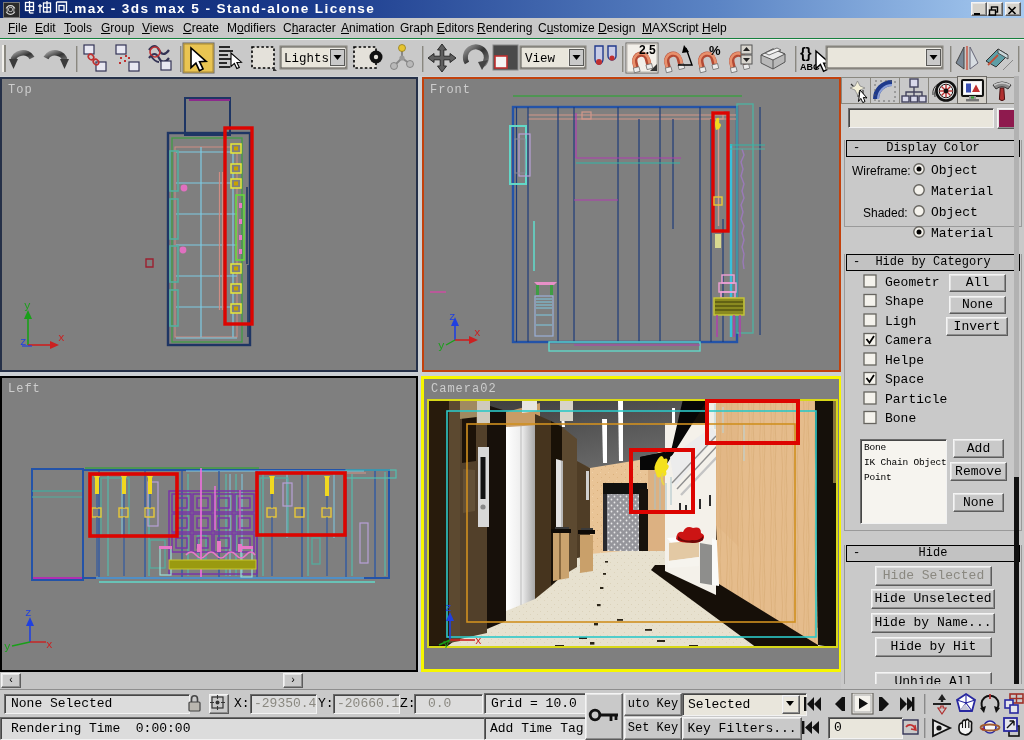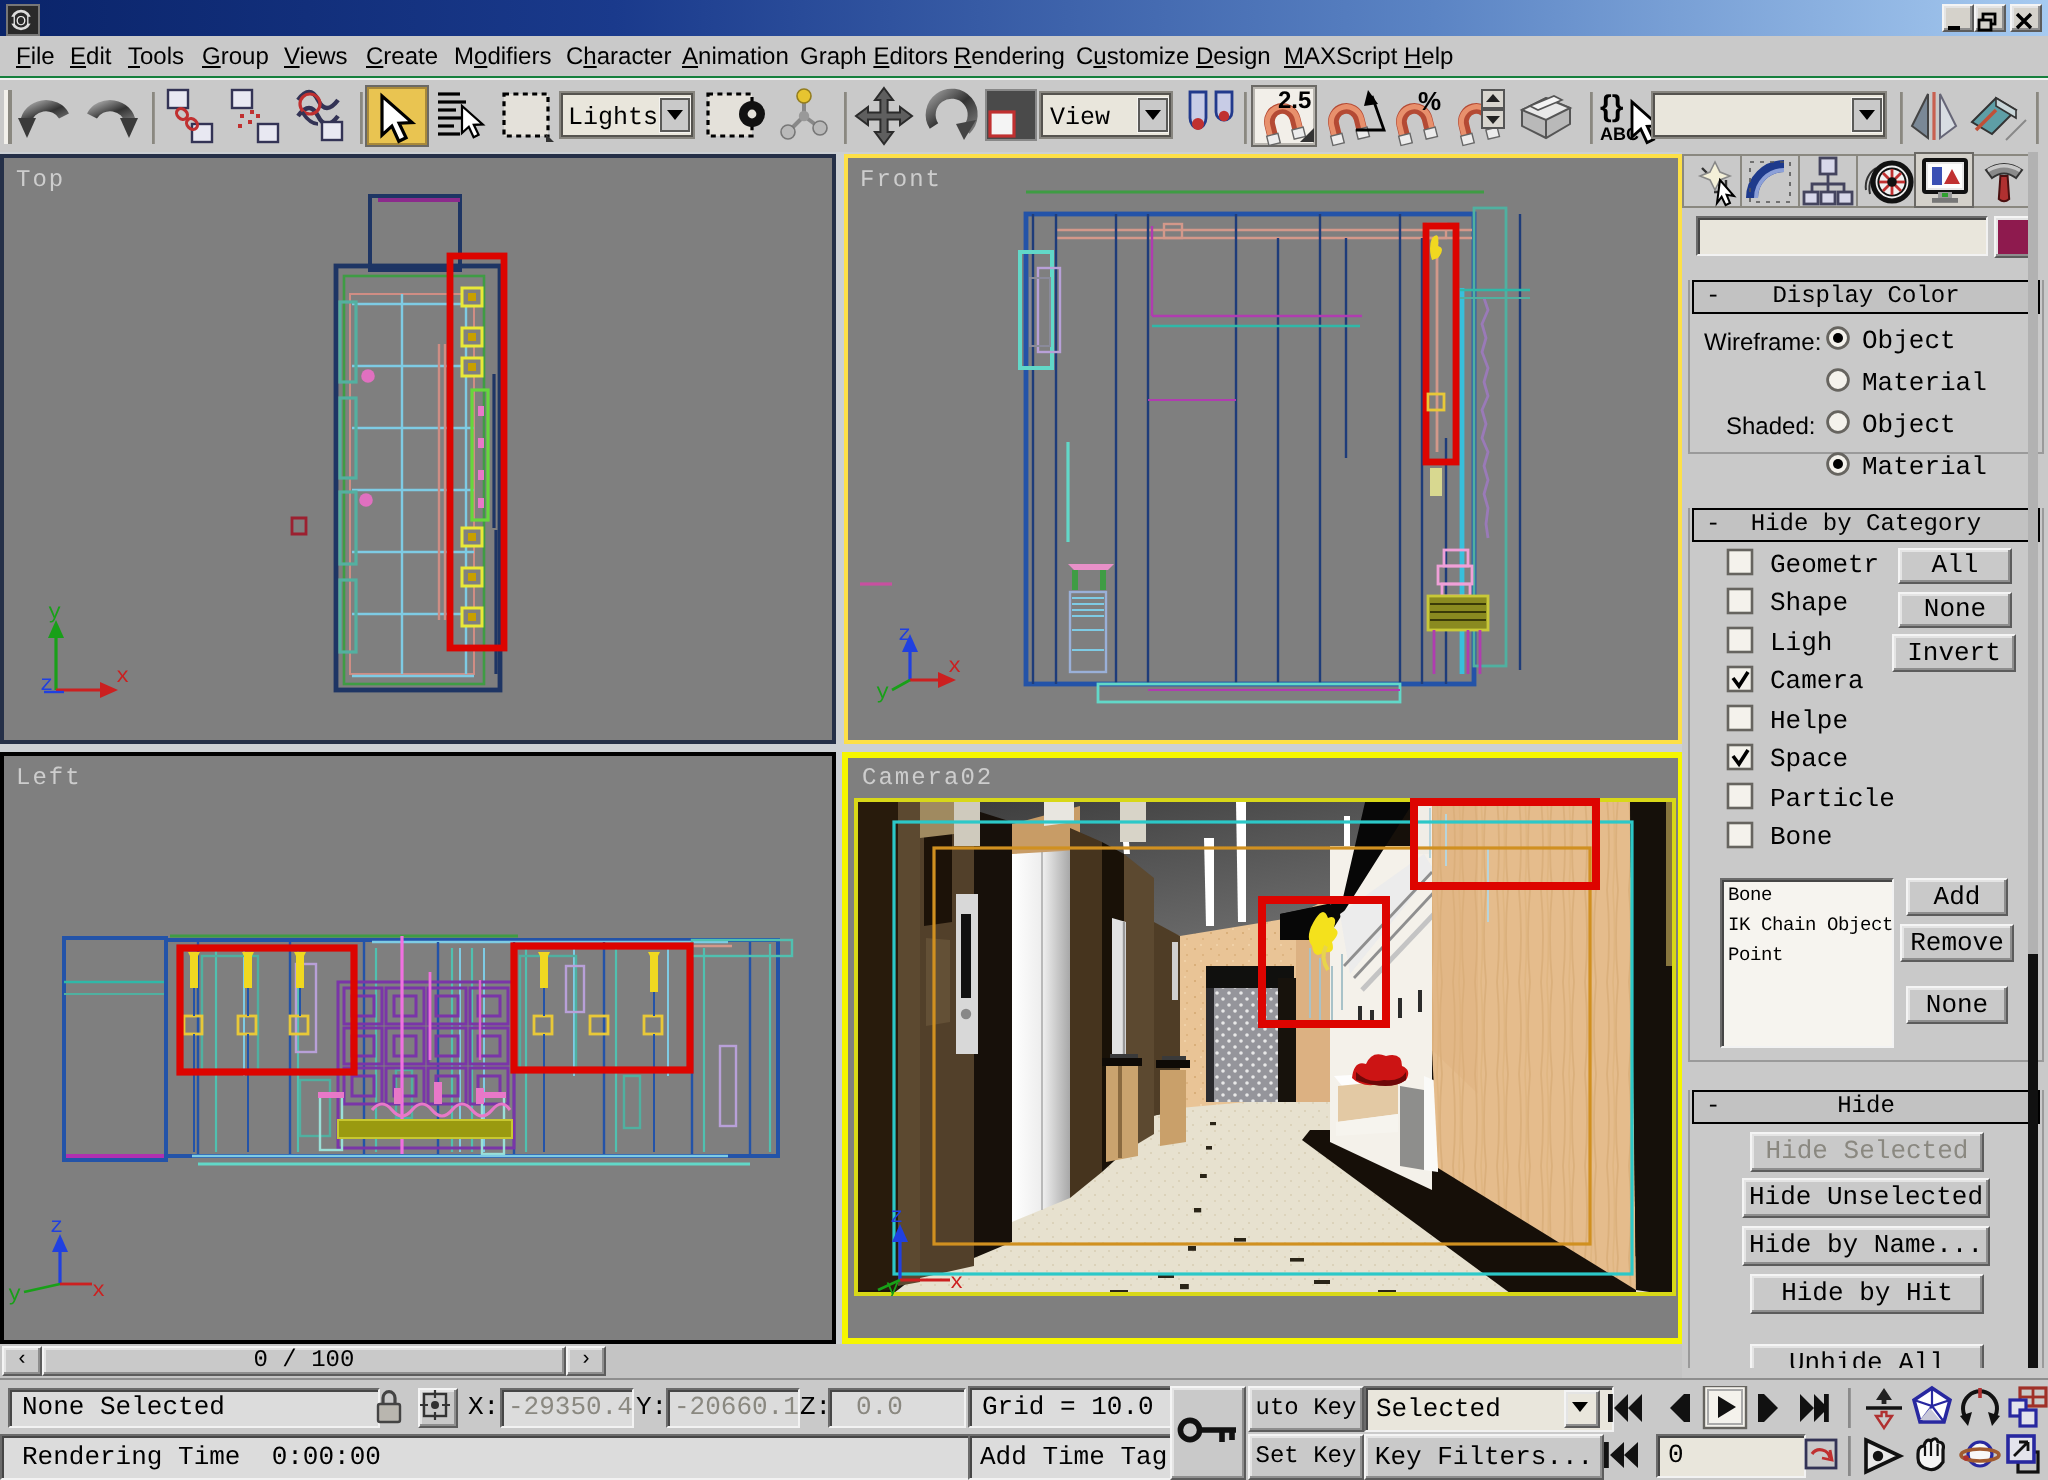--- a/index.html
+++ b/index.html
@@ -14,20 +14,40 @@
 </style></head>
 <body>
 <div id="app">
 
 <div class="abs" style="left:0;top:0;width:1024px;height:18px;background:linear-gradient(to right,#0a246a 0%,#1a3a8c 30%,#5b84c4 70%,#a6caf0 100%);">
   <div class="abs" style="left:3px;top:2px;width:15px;height:14px;background:#2a2a2a;border:1px solid #777;"><svg width="13" height="12" viewBox="0 0 13 12">
           <circle cx="6.5" cy="6" r="4.4" fill="none" stroke="#ddd" stroke-width="1.4"></circle>
           <rect x="1" y="4.4" width="11" height="3.4" fill="#2a2a2a"></rect>
           <text x="6.5" y="8.3" font-size="6.4" fill="#eee" text-anchor="middle" font-family="Liberation Sans">IOI</text>
         </svg></div>
+  <div class="abs sans" style="left:23px;top:1px;color:#fff;font-size:13.6px;font-weight:bold;letter-spacing:1.4px;"><svg width="46" height="13" viewBox="0 0 46 13" style="vertical-align:-1px;">
+          <g stroke="#fff" stroke-width="1.3" fill="none">
+<rect x="2.5" y="1.5" width="8" height="8"></rect>
+            <line x1="6.5" y1="0" x2="6.5" y2="12"></line>
+            <line x1="2.5" y1="5.5" x2="10.5" y2="5.5"></line>
+            <path d="M6.5 12 h4"></path>
+<g transform="translate(15,0)">
+              <line x1="2" y1="3" x2="2" y2="12"></line>
+              <line x1="0" y1="5" x2="4" y2="5"></line>
+              <rect x="5.5" y="2" width="7" height="9"></rect>
+              <line x1="9" y1="0" x2="9" y2="12"></line>
+              <line x1="5.5" y1="6.5" x2="12.5" y2="6.5"></line>
+            </g>
+<g transform="translate(32,0)">
+              <line x1="1.5" y1="1" x2="1.5" y2="12"></line>
+              <path d="M1.5 1 h10 v11"></path>
+              <rect x="4" y="4.5" width="5" height="5"></rect>
+            </g>
+</g>
+        </svg>.max - 3ds max 5 - Stand-alone License</div>
   <div class="abs raised" style="left:971px;top:2px;width:14px;height:12px;background:#d5d2cb;"><svg width="12" height="10">
           <rect x="2" y="7" width="6" height="2" fill="#000"></rect>
         </svg></div>
   <div class="abs raised" style="left:987px;top:2px;width:14px;height:12px;background:#d5d2cb;"><svg width="12" height="10">
           <rect x="3.5" y="1" width="6" height="5" fill="none" stroke="#000" stroke-width="1.4"></rect>
           <rect x="1.5" y="4" width="6" height="5" fill="#d5d2cb" stroke="#000" stroke-width="1.4"></rect>
         </svg></div>
   <div class="abs raised" style="left:1005px;top:2px;width:14px;height:12px;background:#d5d2cb;"><svg width="12" height="10">
           <path d="M2.5 1 L9.5 8 M9.5 1 L2.5 8" stroke="#000" stroke-width="1.7"></path>
         </svg></div>
@@ -337,21 +357,21 @@
           <line x1="26" y1="266" x2="52" y2="266" stroke="#cc2020" stroke-width="1.6"></line>
           <path d="M57 266 L48 262 L48 270 Z" fill="#cc2020"></path>
           <text x="56" y="262" fill="#cc2020" font-size="11" font-family="Liberation Mono">x</text>
           <text x="18" y="266" fill="#2040e0" font-size="11" font-family="Liberation Mono">z</text>
           <line x1="20" y1="267" x2="30" y2="267" stroke="#2040e0" stroke-width="1.2"></line>
         </g>
       </svg>
     </div>
   </div>
 
-  <div class="abs" style="left:422px;top:1px;width:419px;height:295px;background:#fde047;">
+  <div class="abs" style="left:422px;top:1px;width:419px;height:295px;background:#c2410c;">
     <div class="abs" style="left:2px;top:2px;width:415px;height:291px;background:#7f7f7f;" id="vpFront">
       <div class="abs vplabel" style="left:6px;top:4px;">Front</div>
       <svg width="415" height="291" style="position:absolute;left:0;top:0;">
         <line x1="89" y1="17" x2="318" y2="17" stroke="#3f9c44" stroke-width="1.6"></line>
         <rect x="89" y="28" width="224" height="235" fill="none" stroke="#2353a8" stroke-width="2.4"></rect>
         <g stroke="#d3988a" stroke-width="1.2" fill="none">
           <line x1="104" y1="36" x2="312" y2="36"></line>
               <line x1="104" y1="40" x2="312" y2="40"></line>
           <rect x="158" y="33" width="9" height="7"></rect>
               <rect x="290" y="33" width="9" height="7"></rect>
@@ -920,21 +940,20 @@
   <div class="abs raised btn" style="left:30px;top:537px;width:122px;height:18px;font-size:13px;line-height:18px;">Hide by Name...</div>
   <div class="abs raised btn" style="left:34px;top:561px;width:115px;height:18px;font-size:13px;line-height:18px;">Hide by Hit</div>
   <div class="abs raised btn" style="left:34px;top:596px;width:115px;height:18px;font-size:13px;line-height:17px;overflow:hidden;">Unhide All</div>
 
   <div class="abs" style="left:173px;top:0px;width:5px;height:608px;background:#b2b2b2;"></div>
   <div class="abs" style="left:173px;top:401px;width:5px;height:207px;background:#111;"></div>
 </div>
 
 <div class="abs" style="left:0;top:672px;width:841px;height:17px;background:#c4c4c4;">
   <div class="abs raised btn" style="left:1px;top:1px;width:18px;height:13px;font-size:10px;line-height:13px;">‹</div>
-  <div class="abs raised btn mono" style="left:21px;top:1px;width:260px;height:13px;font-size:12px;line-height:13px;">0 / 100</div>
   <div class="abs raised btn" style="left:283px;top:1px;width:18px;height:13px;font-size:10px;line-height:13px;">›</div>
 </div>
 
 <div id="status" class="abs" style="left:0;top:689px;width:1024px;height:51px;background:#c9c9c9;border-top:1px solid #8e8e8e;font-family:'Liberation Mono',monospace;font-size:13px;">
 
   <div class="abs sunken fld" style="left:4px;top:4px;width:178px;height:18px;line-height:18px;padding-left:6px;">None Selected</div>
   <svg width="18" height="20" style="position:absolute;left:186px;top:3px;">
         <rect x="3" y="9" width="11" height="9" rx="1" fill="#b9b6af" stroke="#444" stroke-width="1.2"></rect>
         <path d="M5.5 9 V6 a3 3.2 0 0 1 6 0 V9" fill="none" stroke="#444" stroke-width="1.6"></path>
       </svg>

